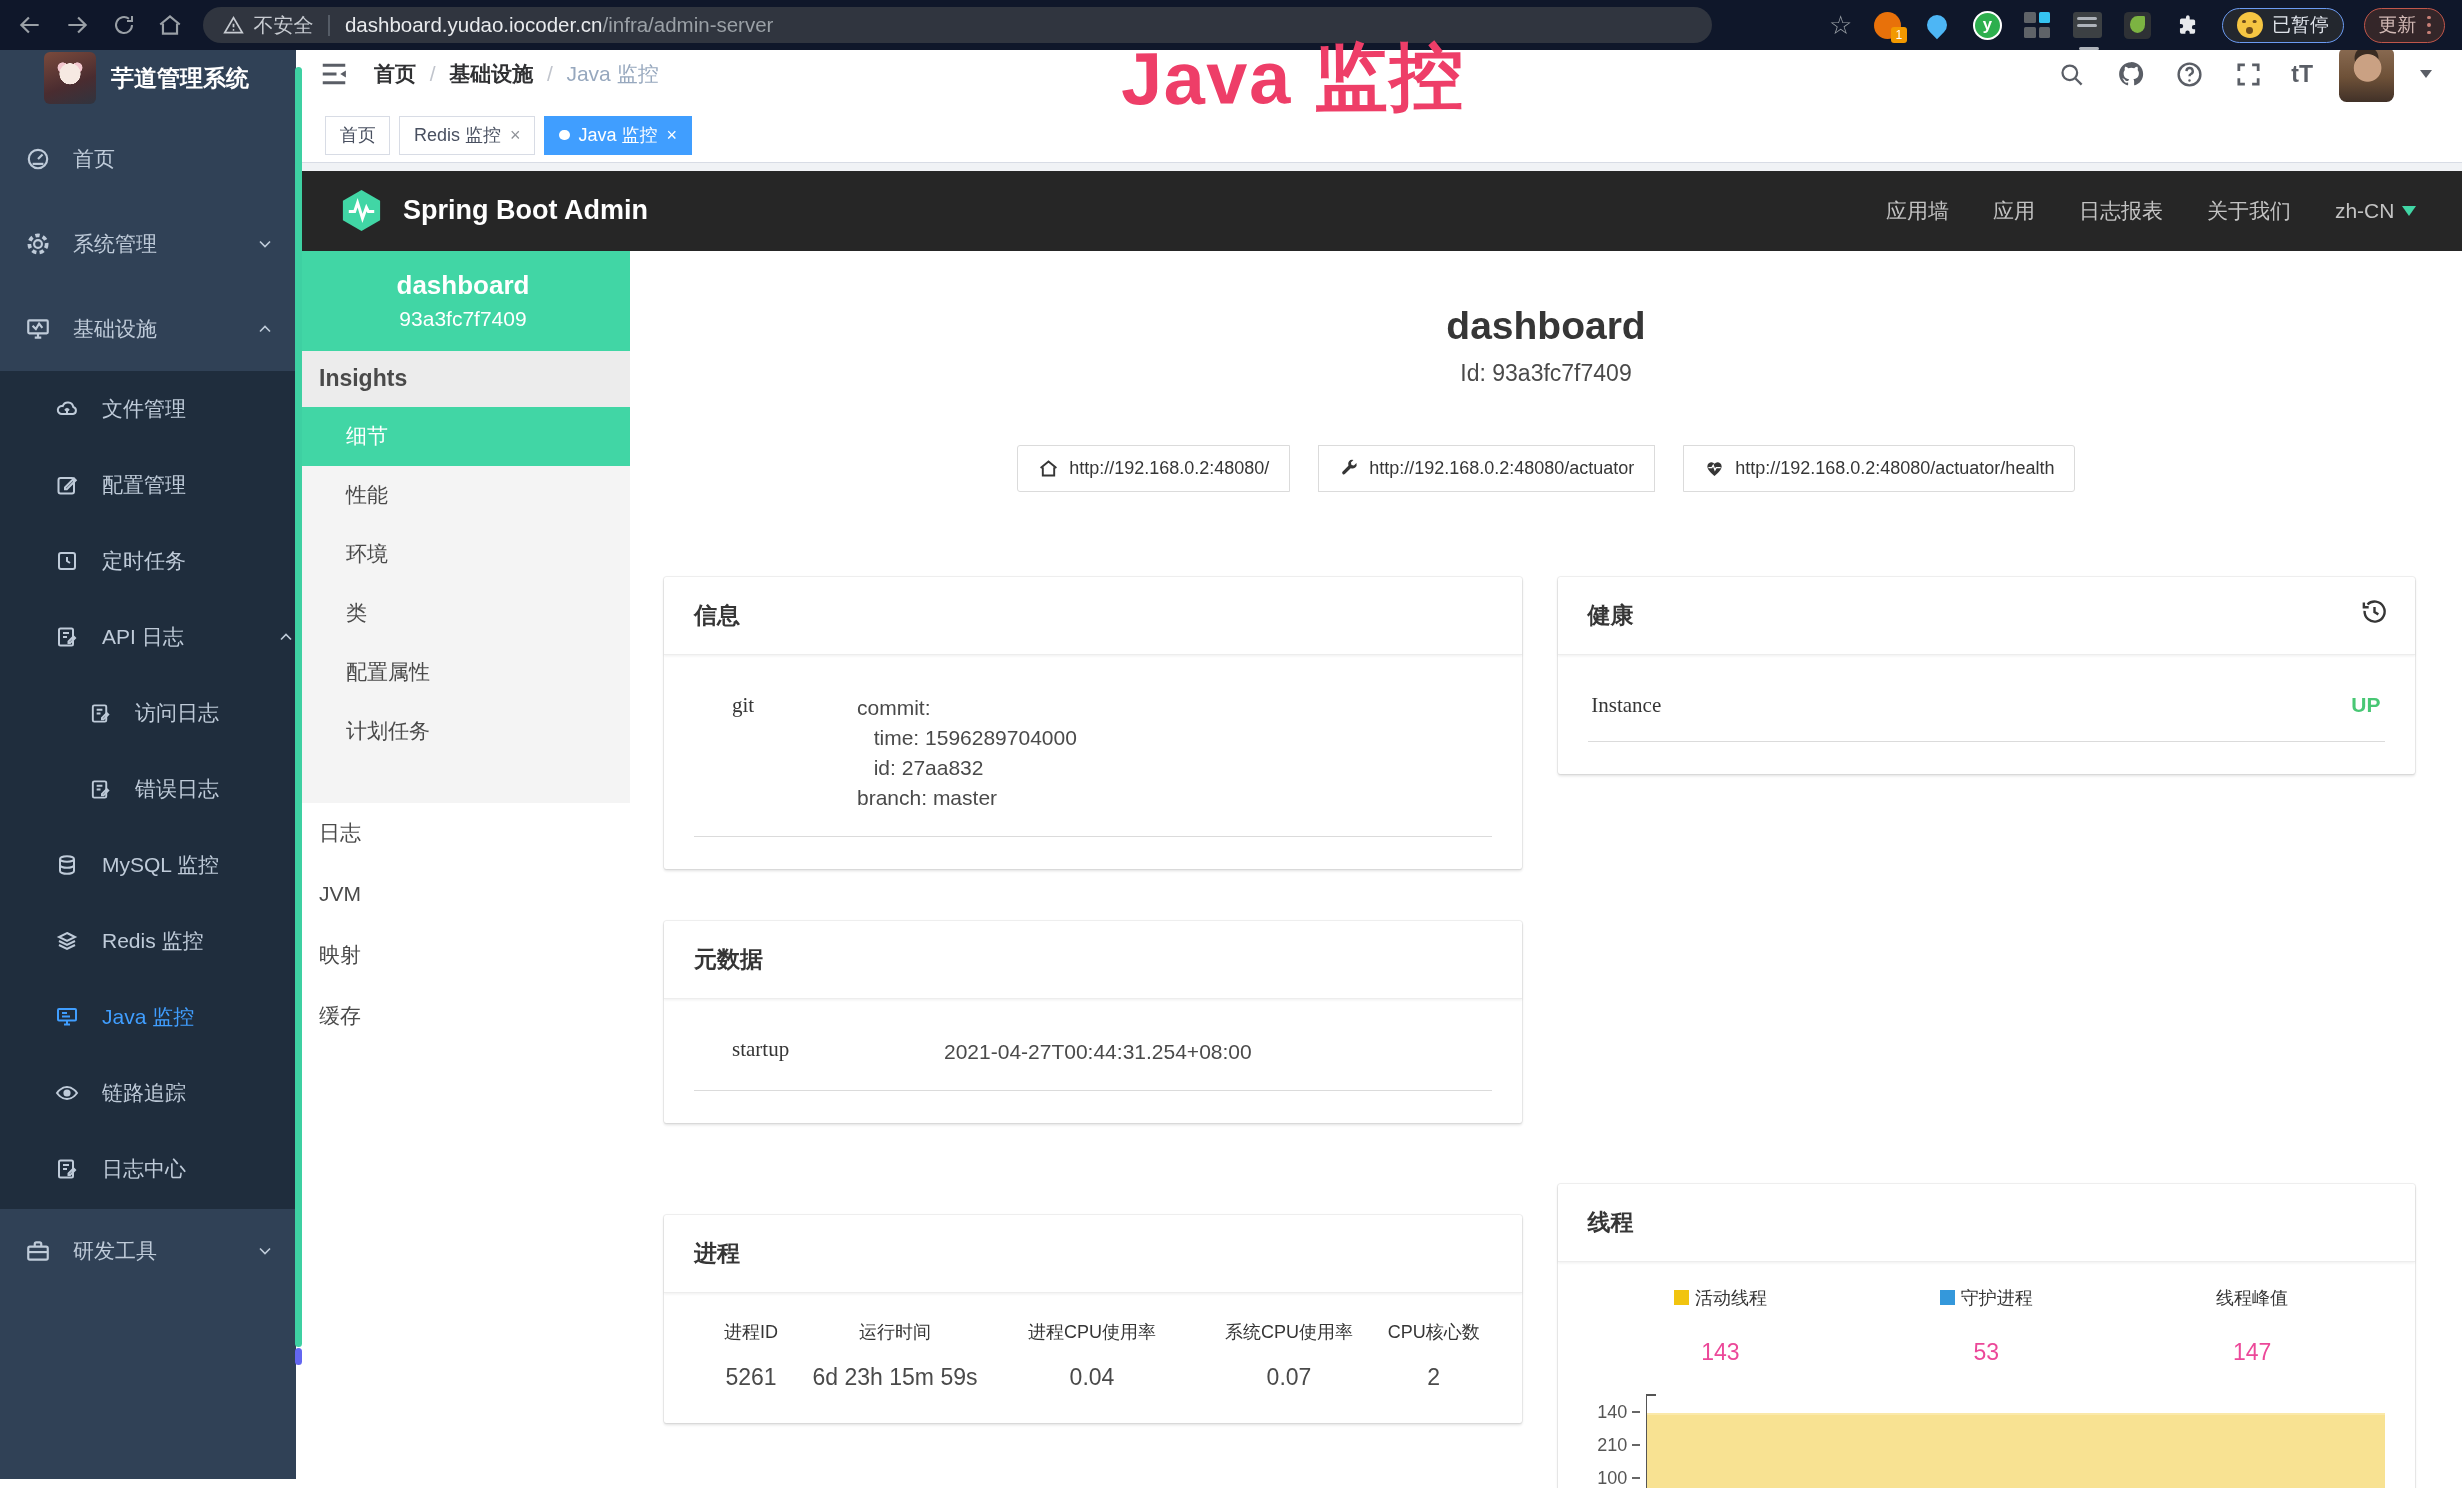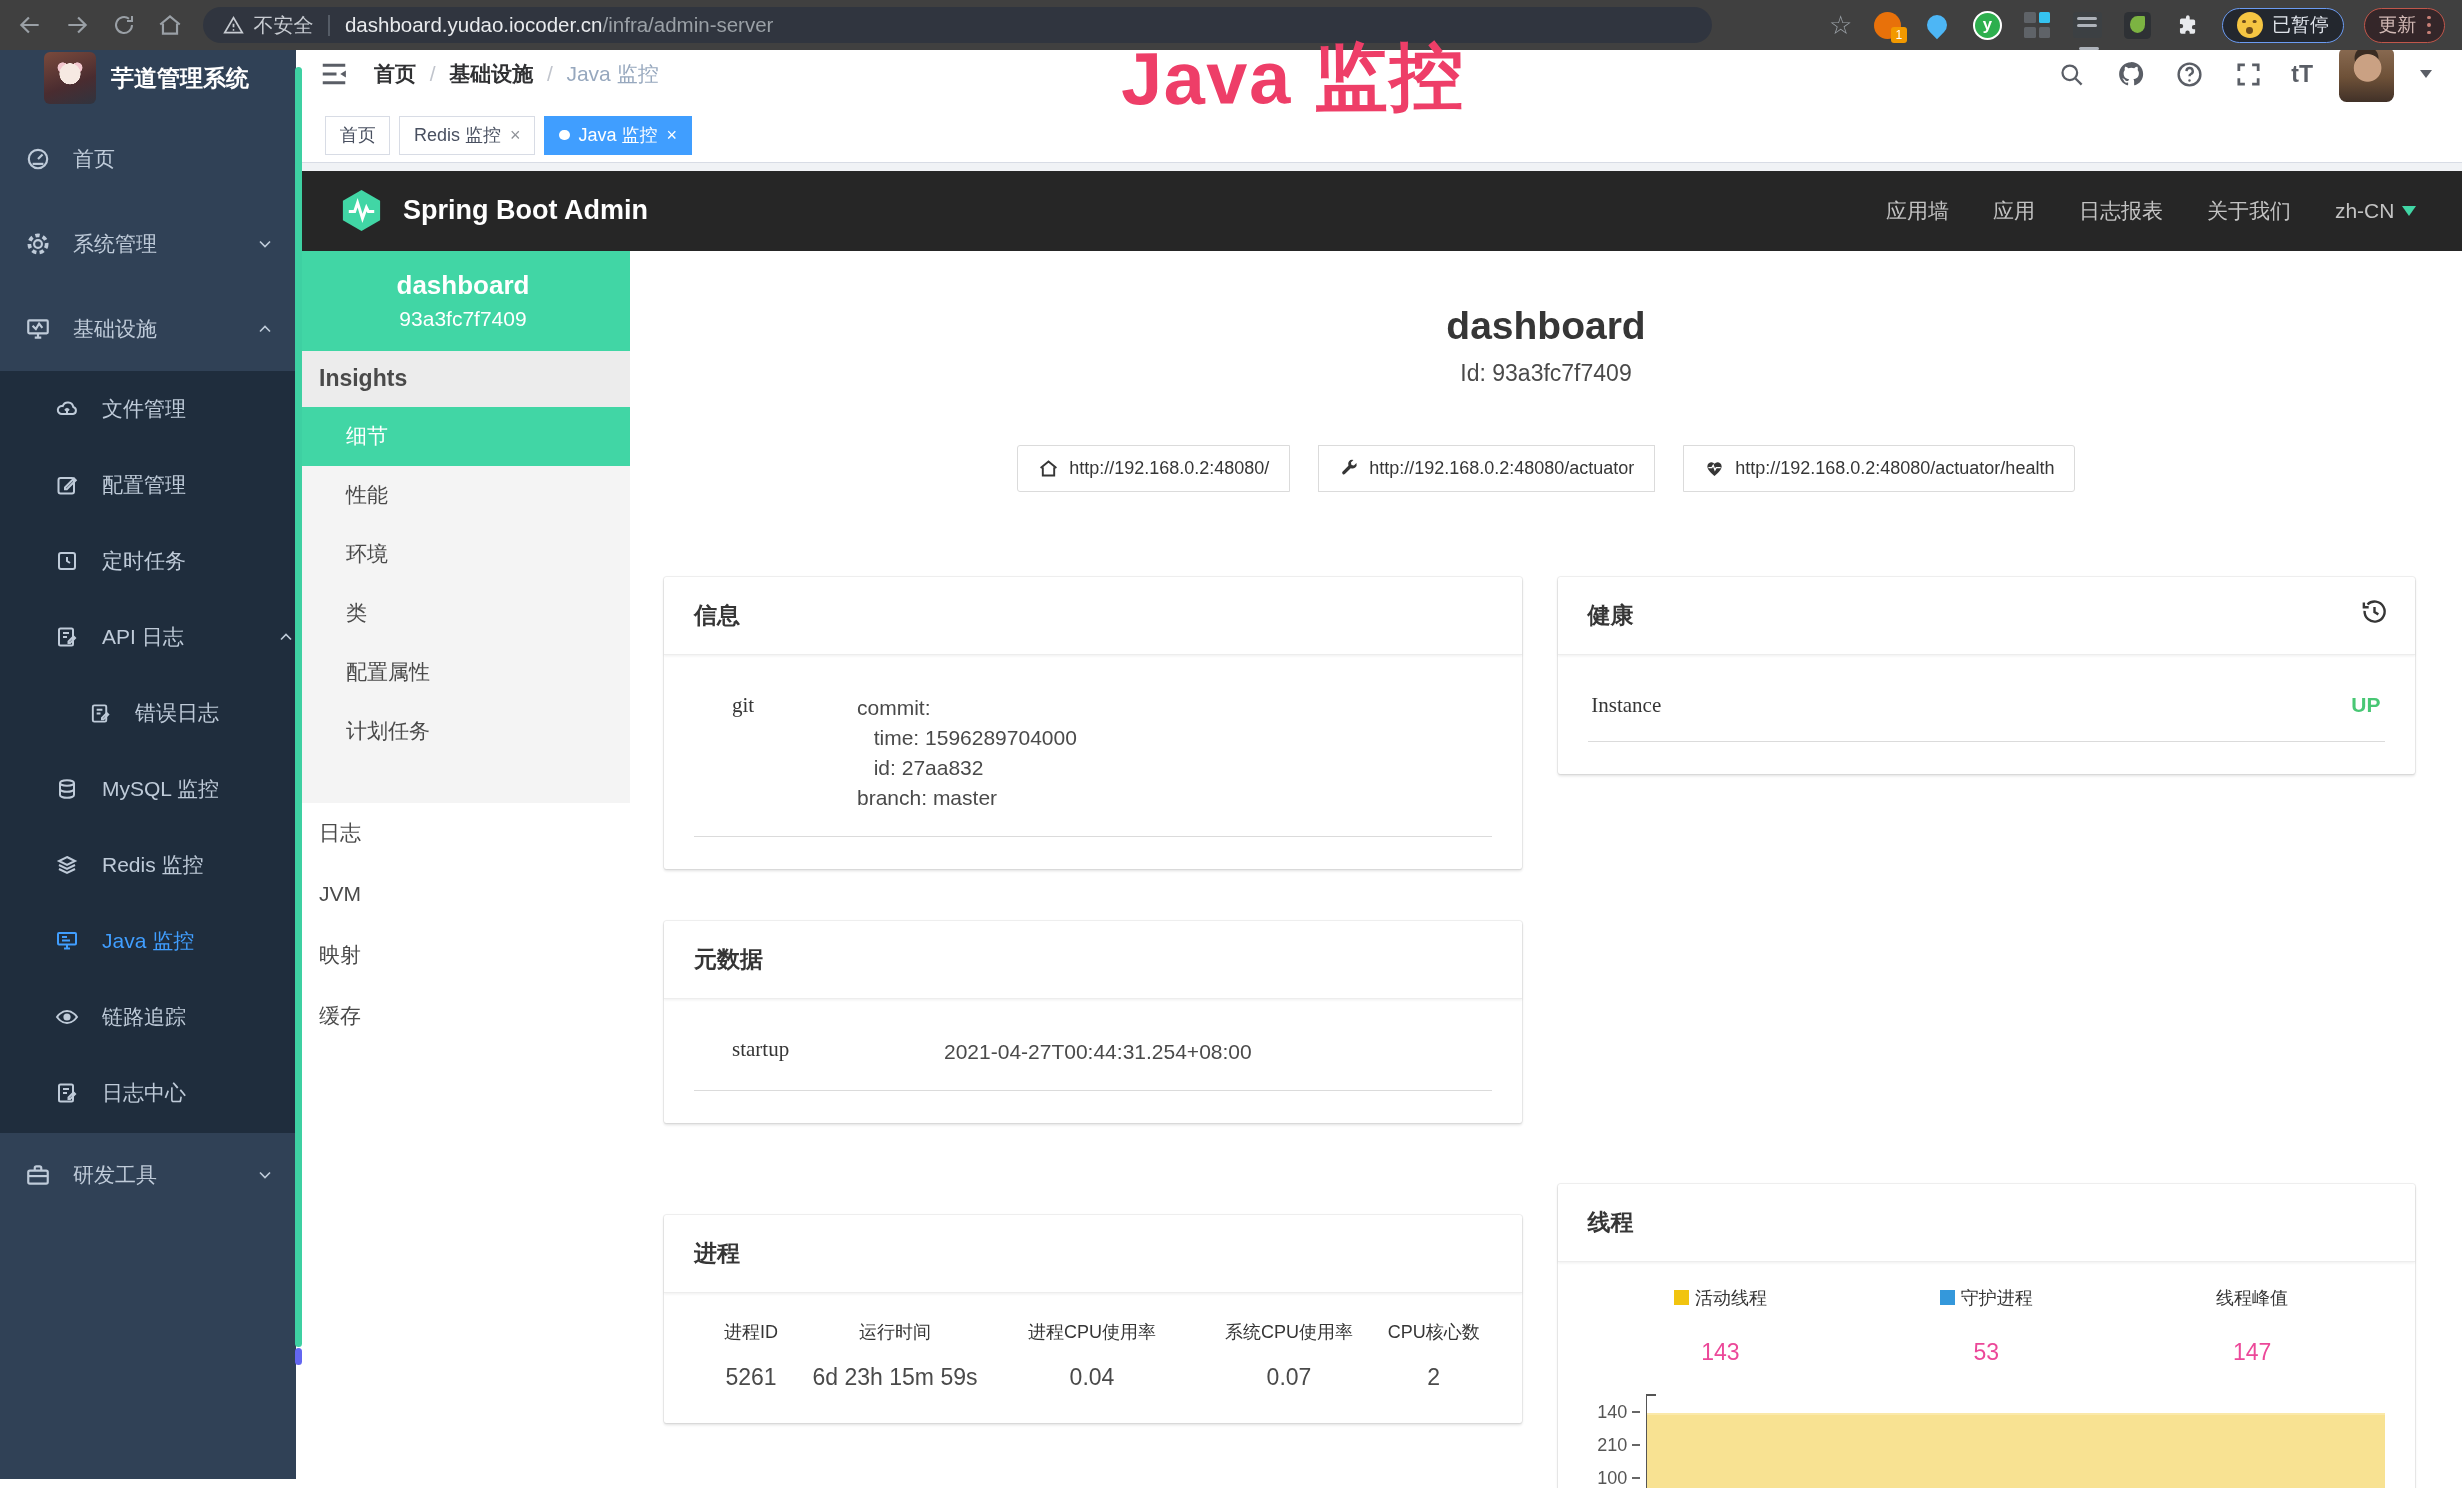--- a/index.html
+++ b/index.html
@@ -2,21 +2,21 @@
 <html style="font-size:12px"><head>
 <meta charset="utf-8">
 <style>
   * { margin:0; padding:0; box-sizing:border-box; }
   html,body { width:2462px; height:1489px; overflow:hidden; background:#fff;
     font-family:"Liberation Sans", sans-serif; }
   body { position:relative; }
 
   
   .browser-bar { position:absolute; top:0; left:0; width:2462px; height:50px;
-    background:#404040; display:flex; align-items:center; z-index:10; }
+    background:#0f172a; display:flex; align-items:center; z-index:10; }
   .nav-ic { width:33px; height:33px; display:flex; align-items:center; justify-content:center;
     color:#9aa0a6; margin-left:13.7px; flex:0 0 auto; }
   .omnibox { margin-left:16.7px; height:36px; width:1509px; background:#30353f; border-radius:20px;
     display:flex; align-items:center; padding:0 20px; }
   .sec-chip { display:flex; align-items:center; color:#c7cbd1; font-size:20px; gap:9px; }
   .omni-div { width:1.5px; height:21px; background:#555c66; margin:0 15px; }
   .url { font-size:20.5px; color:#e8eaed; white-space:nowrap; }
   .url .path { color:#9aa0a6; }
   .brow-right { margin-left:auto; display:flex; align-items:center; margin-right:16.7px; gap:20px; }
   .star { color:#9aa0a6; font-size:26px; }
@@ -372,20 +372,30 @@
         </span>
       </div>
       <div class="sub-item lvl3">
         <span class="mi-ic">
           <svg width="23" height="23" viewBox="0 0 24 24" fill="none" stroke="currentColor" stroke-width="2">
               <rect x="4" y="3.5" width="14" height="17" rx="1.5"></rect>
               <path d="M8 8h6M8 12h4"></path>
               <path d="M13.5 16.5l5-5 1.6 1.6-5 5h-1.6v-1.6z"></path>
             </svg>
         </span>
+        <span class="mi-label">访问日志</span>
+      </div>
+      <div class="sub-item lvl3">
+        <span class="mi-ic">
+          <svg width="23" height="23" viewBox="0 0 24 24" fill="none" stroke="currentColor" stroke-width="2">
+              <rect x="4" y="3.5" width="14" height="17" rx="1.5"></rect>
+              <path d="M8 8h6M8 12h4"></path>
+              <path d="M13.5 16.5l5-5 1.6 1.6-5 5h-1.6v-1.6z"></path>
+            </svg>
+        </span>
         <span class="mi-label">错误日志</span>
       </div>
       <div class="sub-item">
         <span class="mi-ic">
           <svg width="24" height="24" viewBox="0 0 24 24" fill="none" stroke="currentColor" stroke-width="2">
               <ellipse cx="12" cy="6" rx="7" ry="2.8"></ellipse>
               <path d="M5 6v12c0 1.5 3.1 2.8 7 2.8s7-1.3 7-2.8V6"></path>
               <path d="M5 12c0 1.5 3.1 2.8 7 2.8s7-1.3 7-2.8"></path>
             </svg>
         </span>

